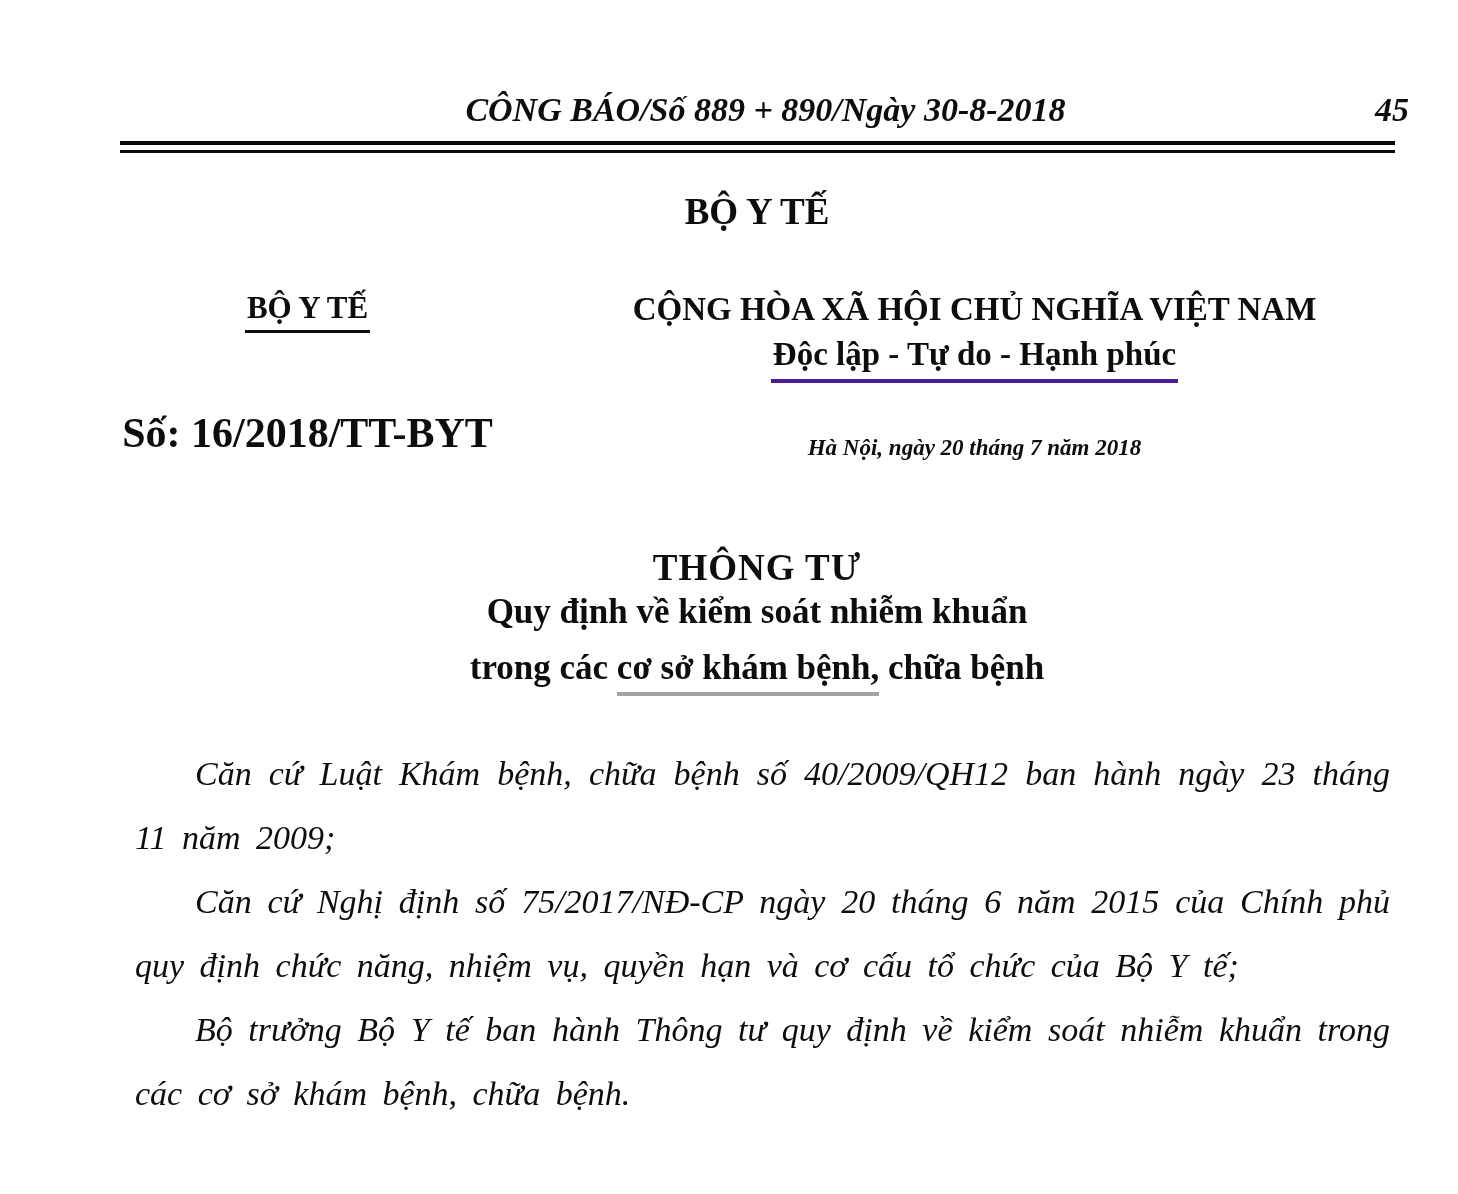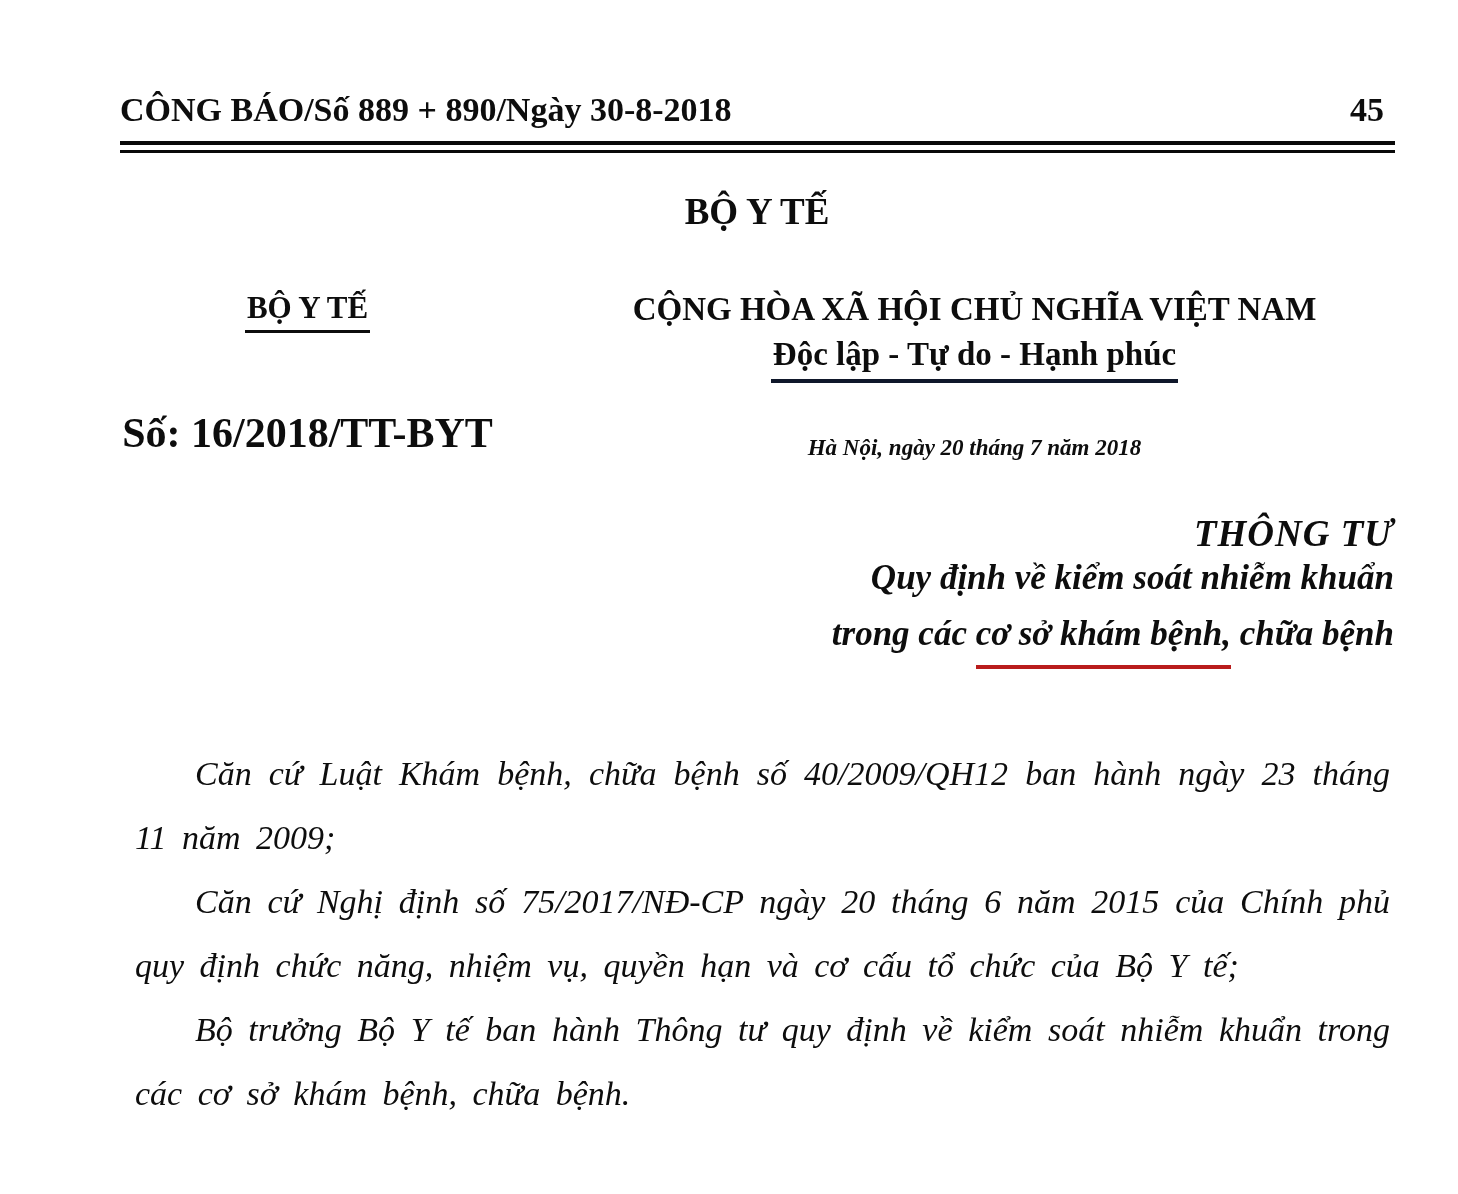--- a/index.html
+++ b/index.html
@@ -9,24 +9,26 @@
     height: 1194px;
     background: #ffffff;
     color: #0d0d0d;
     font-family: "Liberation Serif", "DejaVu Serif", serif;
     overflow: hidden;
   }
 
   
   .running-head {
     position: absolute;
-    top: 90px; left: 120px; right: 72px;
+    top: 90px; left: 120px; right: 47px;
+    text-align: center;
     font-size: 34px;
     font-weight: bold;
     line-height: 1.2;
+    font-style: italic;
   }
   .running-page {
     position: absolute;
     top: 0; right: 2px;
     font-size: 34px;
     font-weight: bold;
   }
 
   
   .double-rule {
@@ -71,44 +73,43 @@
     font-size: 42px;
     font-weight: bold;
     white-space: nowrap;
   }
 
   .motto1 { font-size: 33px; font-weight: bold; line-height: 1.2; white-space: nowrap; }
   .motto2 { margin-top: 5px; font-size: 33px; font-weight: bold; line-height: 1.2; }
   .motto2 .u2 {
     display: inline-block;
     padding: 0 2px 5px 2px;
-    border-bottom: 4px solid #0f172a;
+    border-bottom: 4px solid #4c1d95;
   }
   .place-date {
     margin-top: 52px;
     font-size: 23px;
     font-weight: bold;
     font-style: italic;
     white-space: nowrap;
   }
 
   
   .doc-heading {
     position: absolute;
-    top: 512px; left: 120px; right: 64px;
-    text-align: right;
-    font-style: italic;
+    top: 546px; left: 120px; right: 64px;
+    text-align: center;
   }
   .doc-type { font-size: 37px; font-weight: bold; letter-spacing: 1px; line-height: 1.2; }
   .doc-title-line1 { margin-top: 0; font-size: 35px; font-weight: bold; line-height: 1.25; }
   .doc-title-line2 { margin-top: 12px; font-size: 35px; font-weight: bold; line-height: 1.25; }
   .doc-title-line2 .u3 {
     display: inline-block;
-    padding-bottom: 9px;
-    border-bottom: 4px solid #b91c1c;
+    padding-bottom: 2px;
+    border-bottom: 4px solid #a3a3a3;
   }
 
   
   .preamble {
     position: absolute;
     top: 742px; left: 135px; right: 68px;
     font-size: 34px;
     font-style: italic;
     line-height: 64px;
     text-align: justify;

